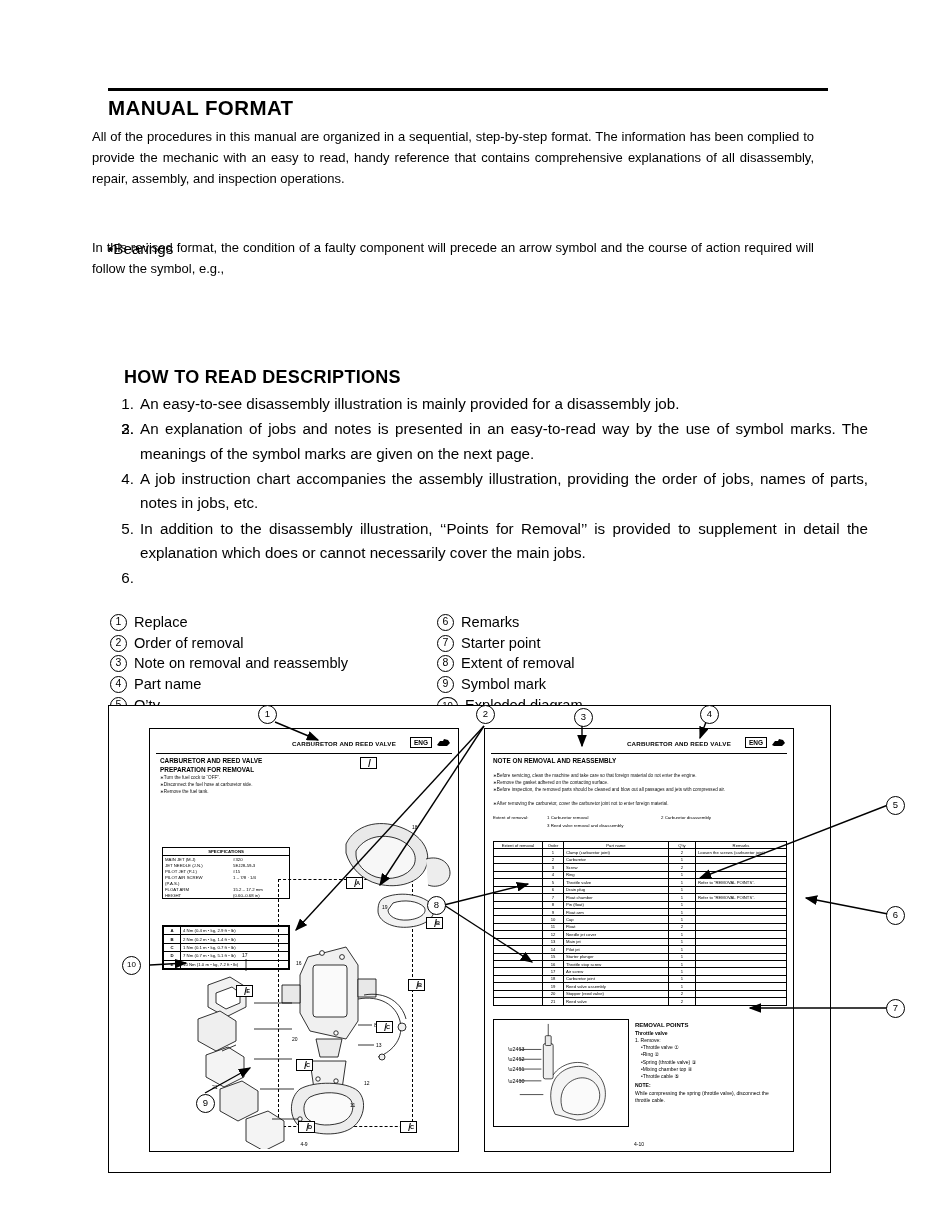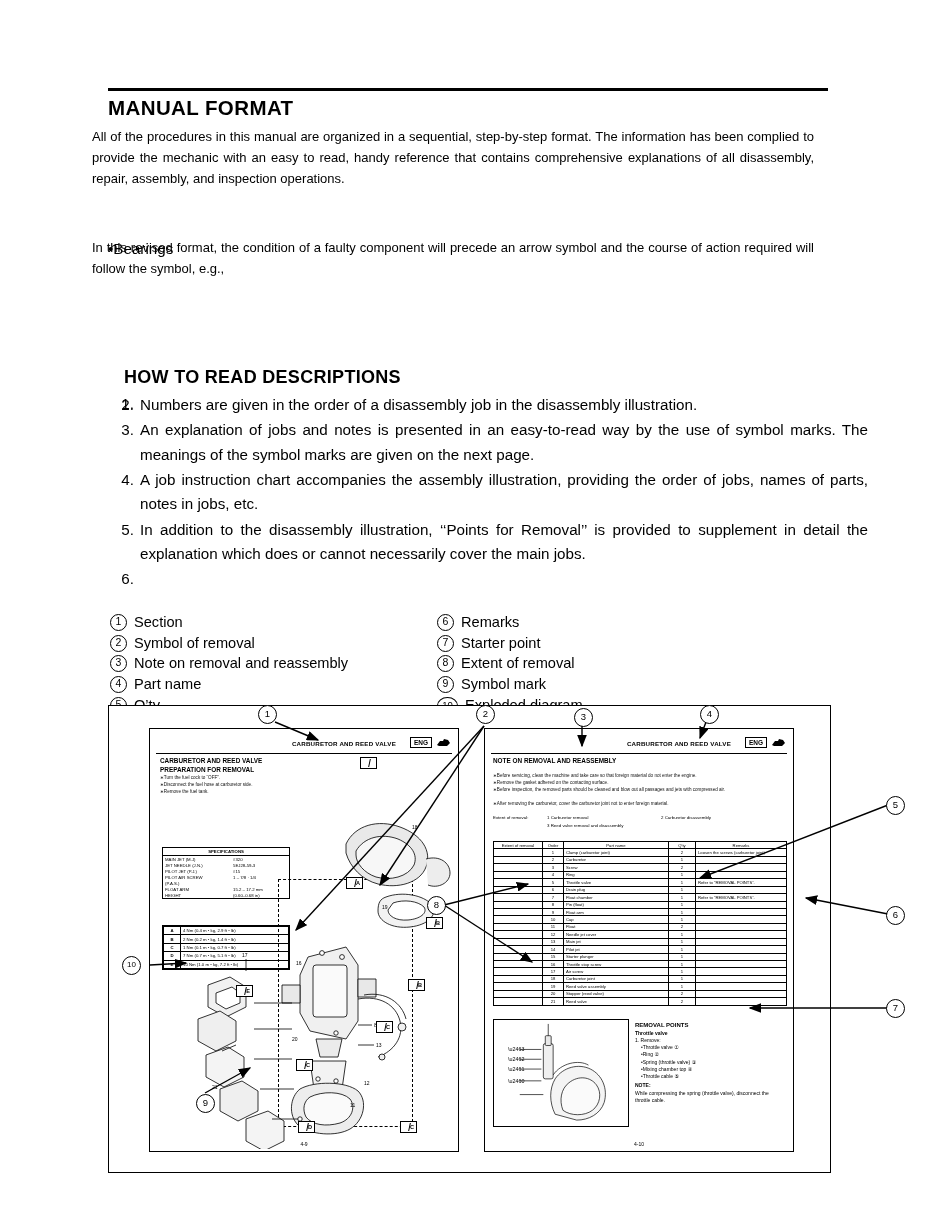--- a/index.html
+++ b/index.html
@@ -360,36 +360,36 @@
 
   <h1 class="section-title">MANUAL FORMAT</h1>
 
   <div class="body-block" id="mf-para1">All of the procedures in this manual are organized in a sequential, step-by-step format. The information has been complied to provide the mechanic with an easy to read, handy reference that contains comprehensive explanations of all disassembly, repair, assembly, and inspection operations.</div>
   <div class="body-block" id="mf-para2">In this revised format, the condition of a faulty component will precede an arrow symbol and the course of action required will follow the symbol, e.g.,</div>
   <div class="bullet-line" id="mf-bullet">•Bearings</div>
 
   <h2 class="section-title2">HOW TO READ DESCRIPTIONS</h2>
 
   <ol class="howto">
-    <li><span class="num">1.</span></li>
-    <li><span class="num">2.</span><span>Numbers are given in the order of a disassembly job in the disassembly illustration.</span></li>
+    <li><span class="num">1.</span><span>An easy-to-see disassembly illustration is mainly provided for a disassembly job.</span></li>
+    <li><span class="num">2.</span></li>
     <li><span class="num">3.</span><span>An explanation of jobs and notes is presented in an easy-to-read way by the use of symbol marks. The meanings of the symbol marks are given on the next page.</span></li>
     <li><span class="num">4.</span><span>A job instruction chart accompanies the assembly illustration, providing the order of jobs, names of parts, notes in jobs, etc.</span></li>
     <li><span class="num">5.</span><span>In addition to the disassembly illustration, ‘‘Points for Removal’’ is provided to supplement in detail the explanation which does or cannot necessarily cover the main jobs.</span></li>
     <li><span class="num">6.</span></li>
   </ol>
 
   <div class="legend col1">
     <div class="row">
         <span class="circ">1</span>
-        <span>Section</span>
+        <span>Replace</span>
       </div>
     <div class="row">
         <span class="circ">2</span>
-        <span>Symbol of removal</span>
+        <span>Order of removal</span>
       </div>
     <div class="row">
         <span class="circ">3</span>
         <span>Note on removal and reassembly</span>
       </div>
     <div class="row">
         <span class="circ">4</span>
         <span>Part name</span>
       </div>
     <div class="row">

